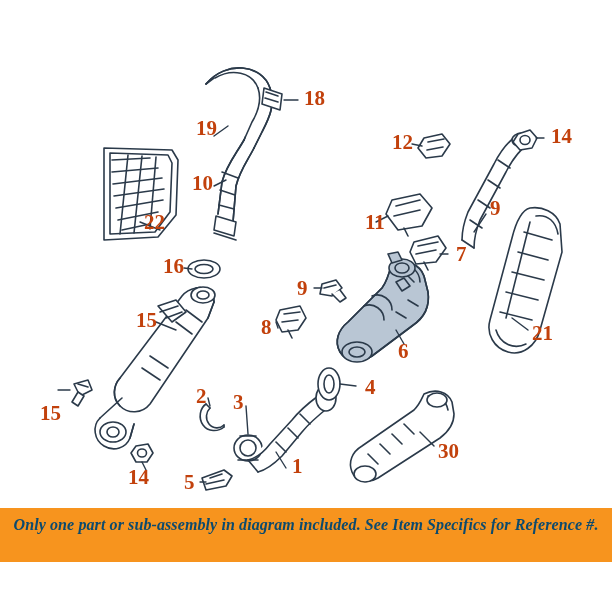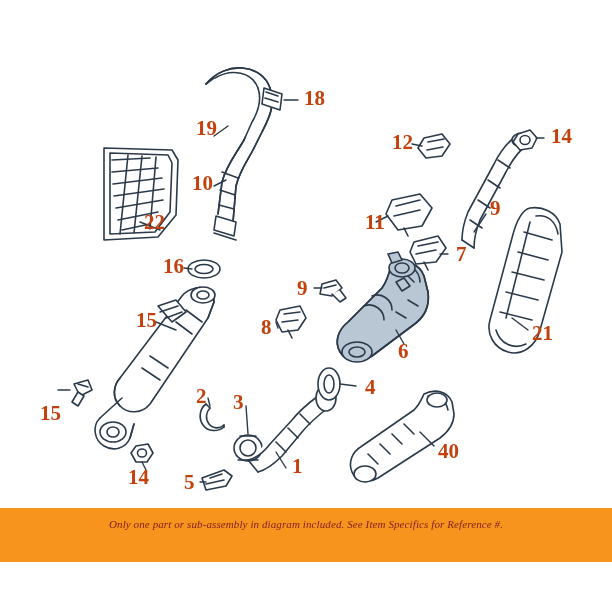--- a/index.html
+++ b/index.html
@@ -42,24 +42,24 @@
     top: 508px;
     width: 612px;
     height: 54px;
     background: #f7941e;
     box-sizing: border-box;
     padding: 6px 8px 0 8px;
     text-align: center;
   }
   #disclaimer-bar .line {
     font-family: "Liberation Serif", serif;
-    font-weight: normal;
+    font-weight: bold;
     font-style: italic;
-    font-size: 11px;
-    color: #7f1d1d;
+    font-size: 16px;
+    color: #0c4a6e;
     line-height: 21px;
     letter-spacing: 0.1px;
     white-space: nowrap;
   }
 </style>
 </head>
 <body>
 
 <div id="page">
 
@@ -318,21 +318,21 @@
   <div class="callout-label" style="left:365px; top:212px;">11</div>
   <div class="callout-label" style="left:392px; top:132px;">12</div>
   <div class="callout-label" style="left:136px; top:310px;">15</div>
   <div class="callout-label" style="left:551px; top:126px;">14</div>
   <div class="callout-label" style="left:128px; top:467px;">14</div>
   <div class="callout-label" style="left:40px;  top:403px;">15</div>
   <div class="callout-label" style="left:163px; top:256px;">16</div>
   <div class="callout-label" style="left:192px; top:173px;">10</div>
   <div class="callout-label" style="left:304px; top:88px;">18</div>
   <div class="callout-label" style="left:196px; top:118px;">19</div>
-  <div class="callout-label" style="left:438px; top:441px;">40</div>
+  <div class="callout-label" style="left:438px; top:441px;">30</div>
   <div class="callout-label" style="left:532px; top:323px;">21</div>
   <div class="callout-label" style="left:144px; top:212px;">22</div>
 
   <div id="disclaimer-bar">
     <div class="line">Only one part or sub-assembly in diagram included. See Item Specifics for Reference #.</div>
   </div>
 
 </div>
 
 </body></html>

